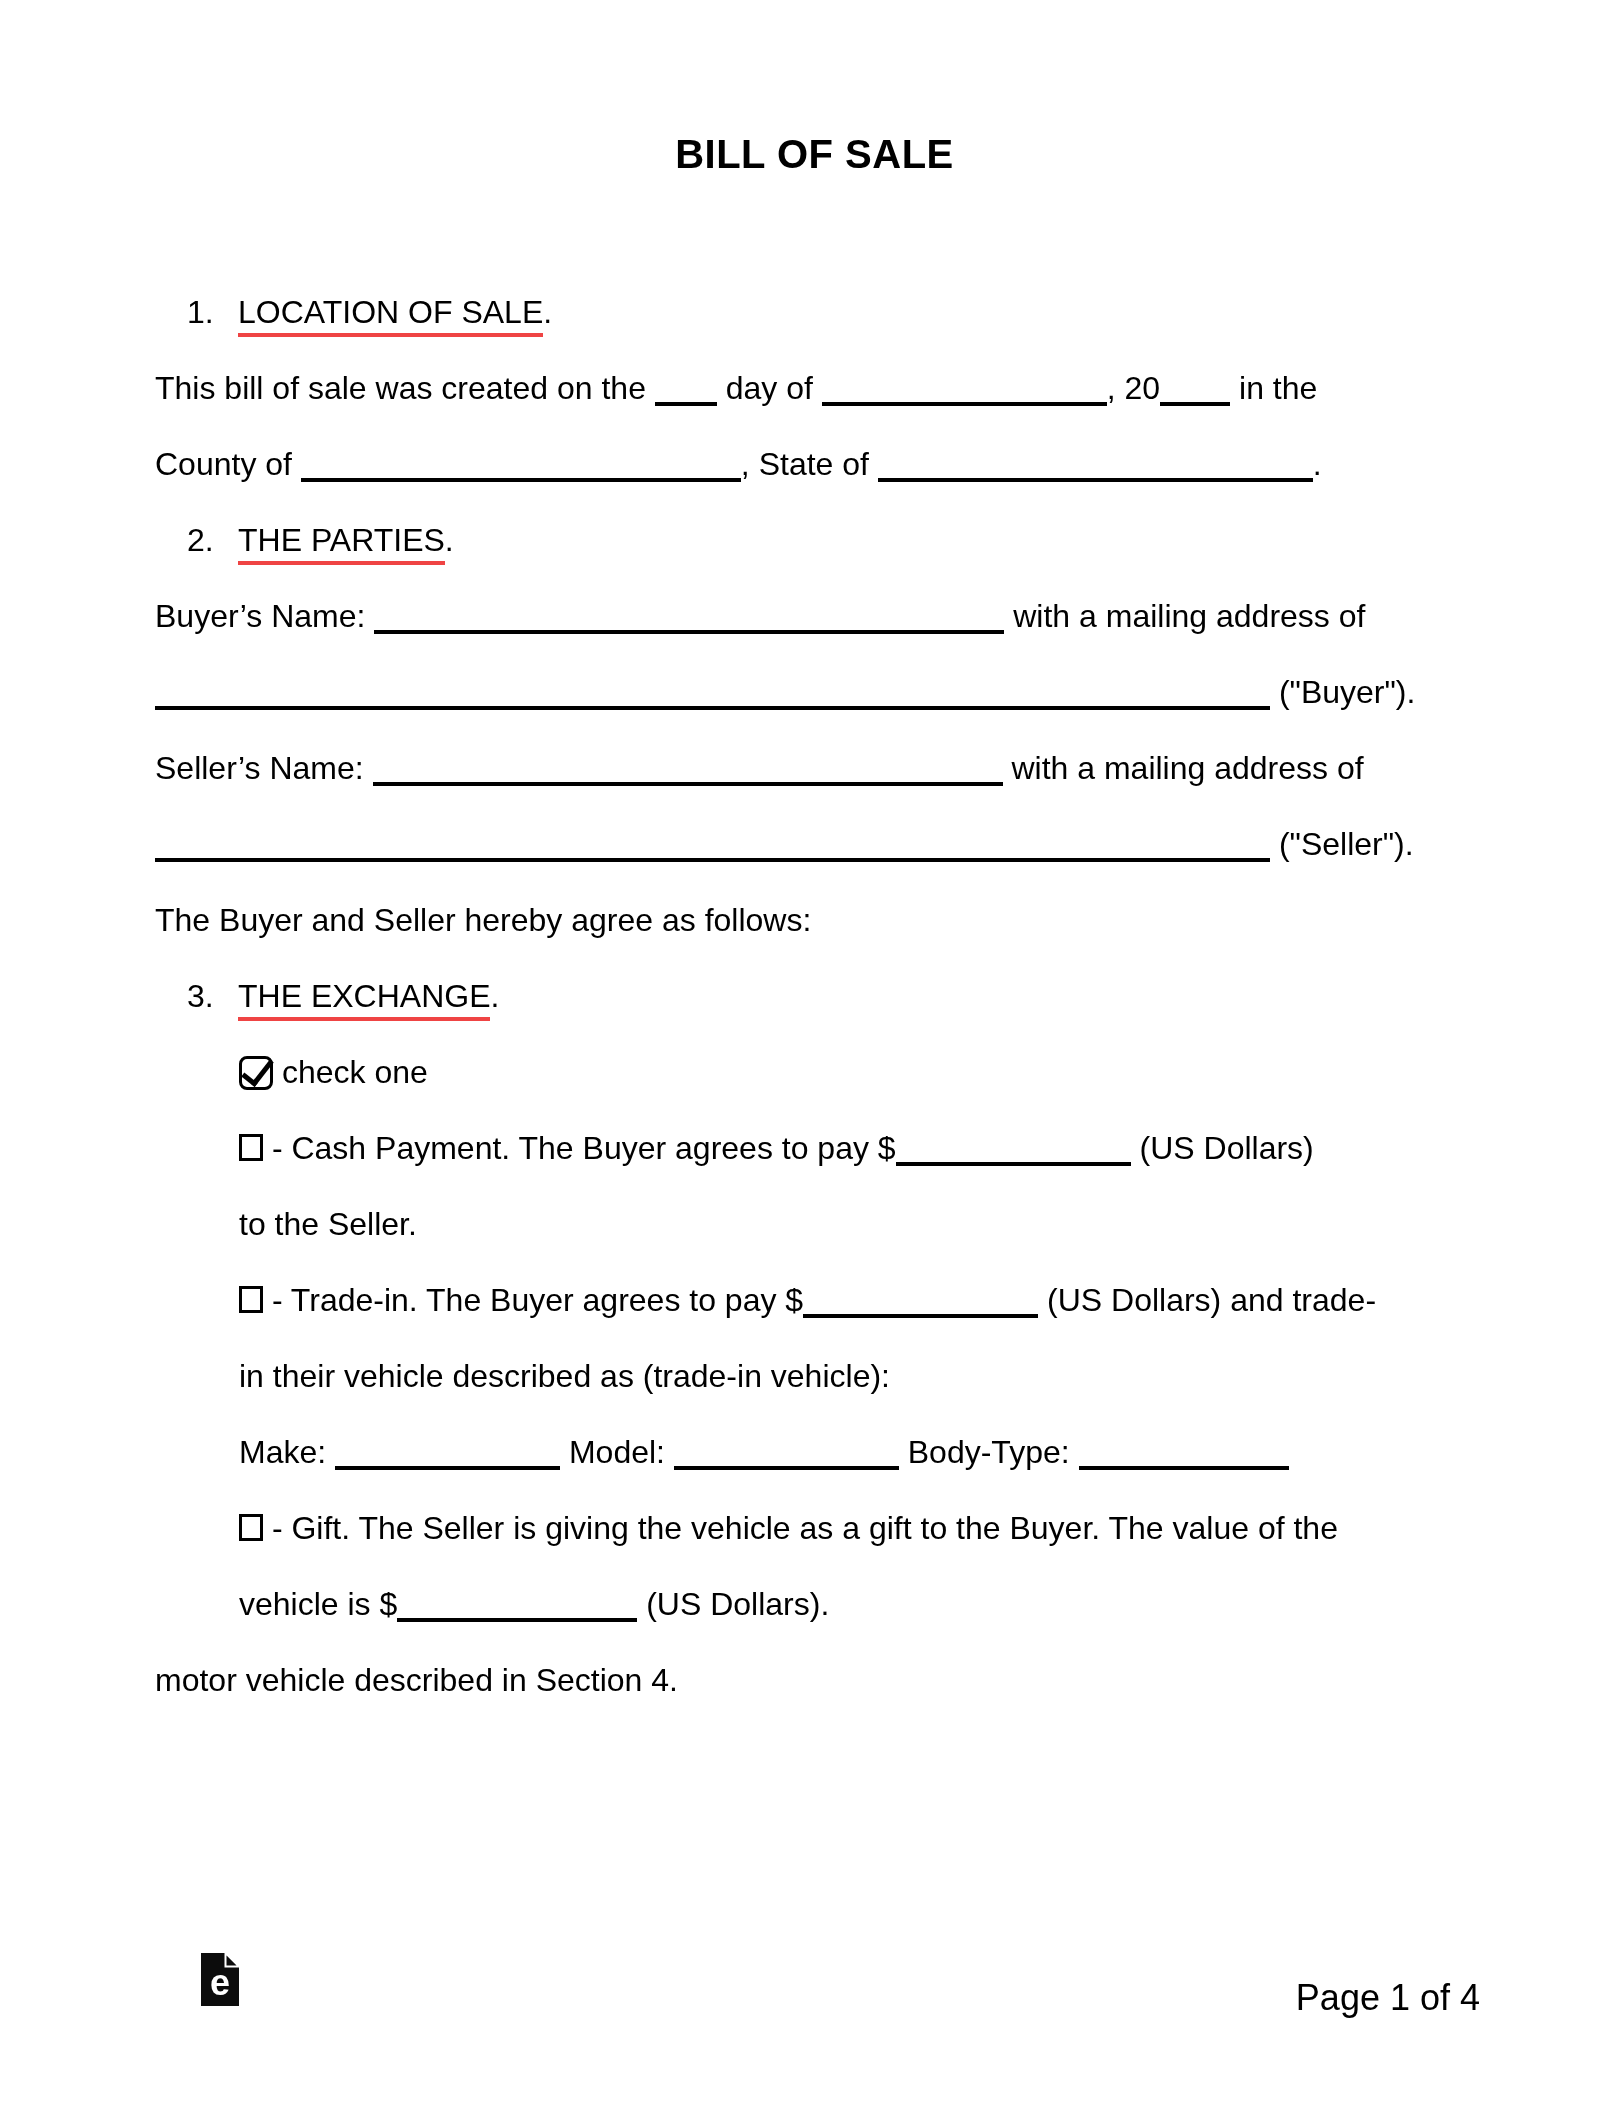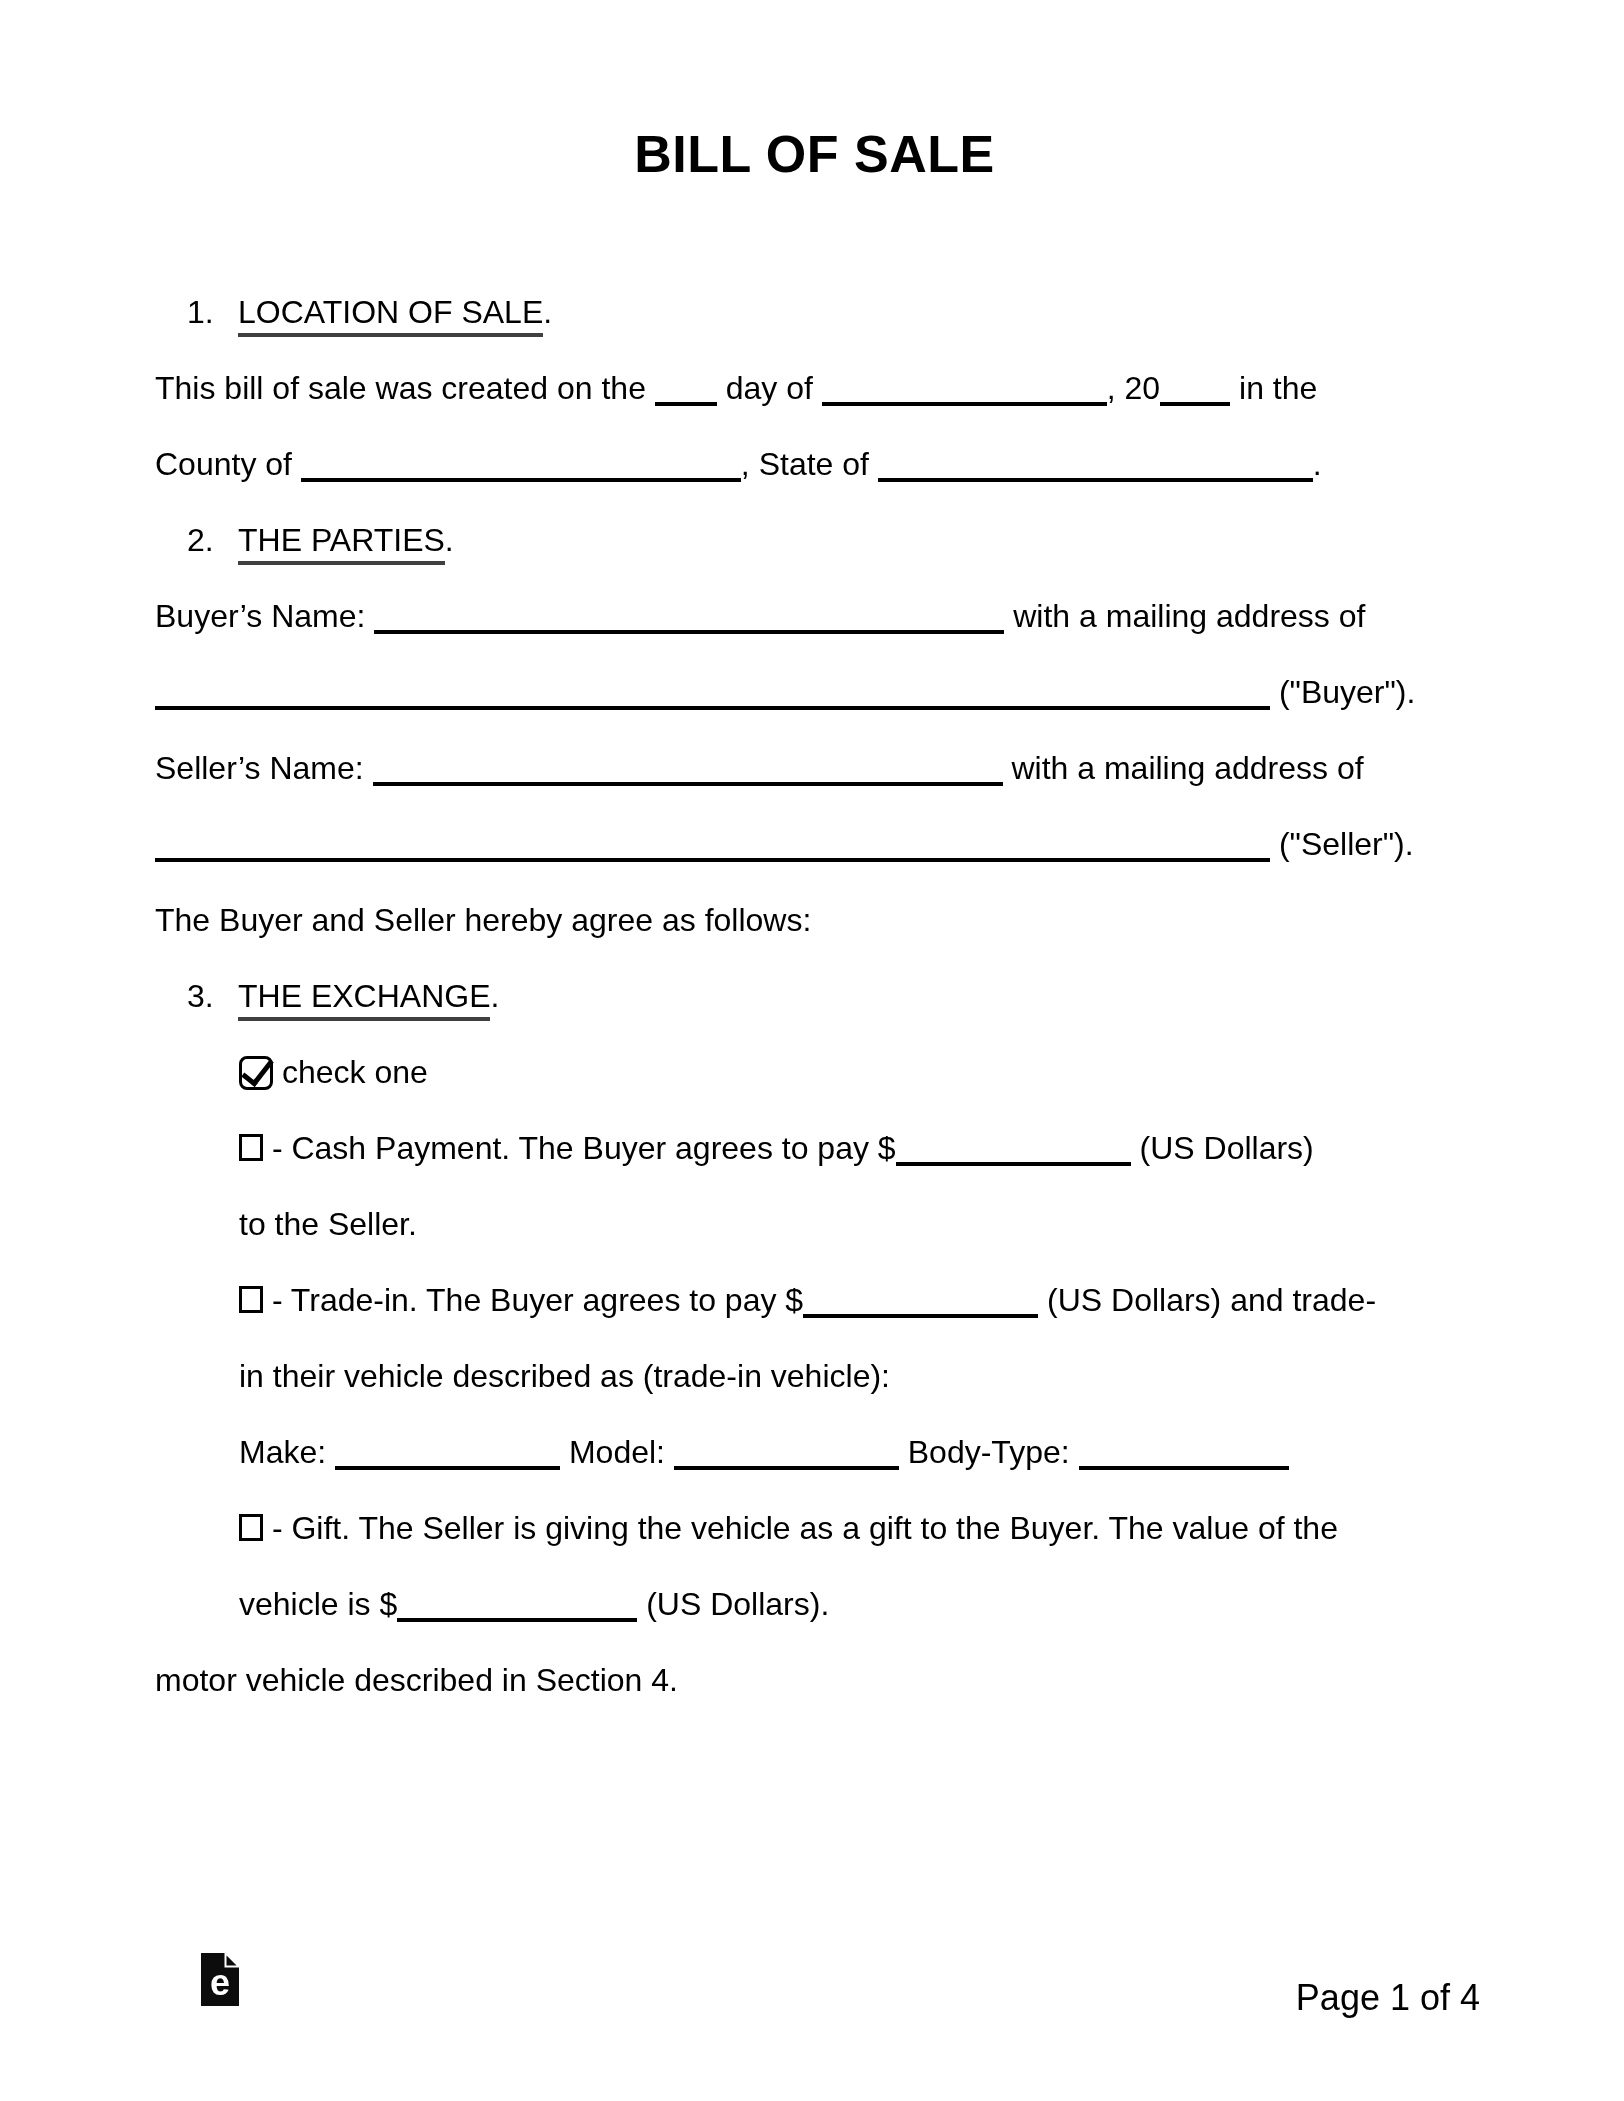--- a/index.html
+++ b/index.html
@@ -15,36 +15,36 @@
     overflow: hidden;
   }
   .content {
     padding: 0 150px 0 155px;
   }
   .doc-title {
     margin-top: 112px;
     margin-bottom: 78px;
     line-height: 84px;
     text-align: center;
-    font-size: 52px;
+    font-size: 40px;
     font-weight: bold;
     letter-spacing: 0.5px;
   }
   .line {
     height: 76px;
     line-height: 76px;
     white-space: pre;
   }
   .line.indent { padding-left: 84px; }
   .line.heading { padding-left: 32px; }
   .hnum { display: inline-block; width: 51px; }
   .hlabel {
     display: inline-block;
     line-height: normal;
-    border-bottom: 4px solid #404040;
+    border-bottom: 4px solid #ef4444;
     padding-bottom: 2px;
   }
   .b { font-weight: normal; }
   .blank {
     display: inline-block;
     height: 0;
     border-bottom: 4px solid #000;
     vertical-align: -7px;
   }
   .chk {

